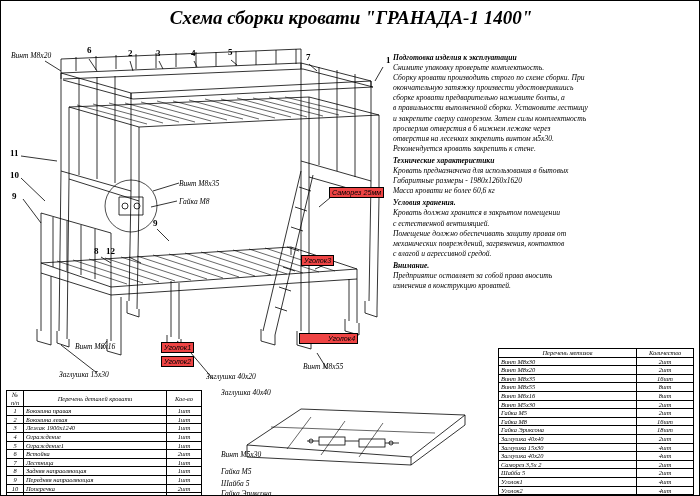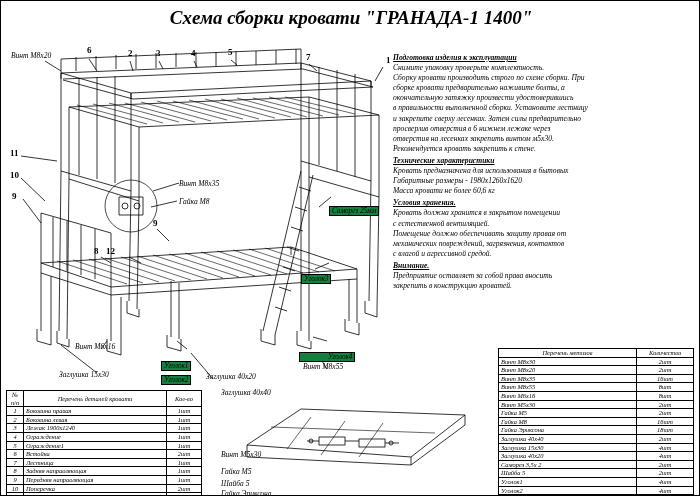--- a/index.html
+++ b/index.html
@@ -41,49 +41,47 @@
     width: 300px;
     font-size: 7.6px;
     line-height: 9.1px;
     font-family: "Liberation Serif", serif;
     font-style: italic;
   }
   .textcol p { margin: 0 0 1px 0; }
   .textcol .hd {
     font-weight: bold;
     font-style: italic;
-    text-decoration: underline;
   }
   .textcol .blk { margin-bottom: 3px; }
 
   
   .lbl {
     position: absolute;
     font-family: "Liberation Serif", serif;
     font-style: italic;
     font-size: 7.5px;
     white-space: nowrap;
   }
   .num {
     position: absolute;
     font-family: "Liberation Serif", serif;
     font-size: 9px;
     font-weight: bold;
     white-space: nowrap;
   }
   .callout {
     position: absolute;
-    font-family: Liberation Serif, serif;
+    font-family: Liberation Sans, sans-serif;
     font-style: italic;
     font-size: 7.2px;
     white-space: nowrap;
     border: 1px solid #000;
     padding: 0px 2px;
-    background: #15803d;
-    margin-top: 19px;
+    background: #ef4444;
   }
   
   table {
     border-collapse: collapse;
     font-family: "Liberation Serif", serif;
     font-style: italic;
   }
   table td, table th {
     border: 1px solid #000;
     padding: 0px 2px;
@@ -233,24 +231,24 @@
       <circle cx="70" cy="42" r="2"></circle>
       <circle cx="150" cy="44" r="2"></circle>
     </g>
   </svg>
 
   <div class="textcol">
     <div class="blk">
       <p class="hd">Подготовка изделия к эксплуатации</p>
       <p>Снимите упаковку проверьте комплектность.</p>
       <p>Сборку кровати производить строго по схеме сборки. При</p>
+      <p>окончательную затяжку произвести удостоверившись</p>
       <p>сборке кровати предварительно наживите болты, а</p>
-      <p>окончательную затяжку произвести удостоверившись</p>
       <p>в правильности выполненной сборки. Установите лестницу</p>
-      <p>и закрепите сверху лесенках. Затем силы предварительно</p>
+      <p>и закрепите сверху саморезом. Затем силы комплектность</p>
       <p>просверлив отверстия в 6 нижнем лежаке через</p>
       <p>отверстия на лесенках закрепить винтом м5х30.</p>
       <p>Рекомендуется кровать закрепить к стене.</p>
     </div>
     <div class="blk">
       <p class="hd">Технические характеристики</p>
       <p>Кровать предназначена для использования в бытовых</p>
       <p>Габаритные размеры - 1980х1260х1620</p>
       <p>Масса кровати не более 60,6 кг</p>
     </div>
@@ -258,21 +256,21 @@
       <p class="hd">Условия хранения.</p>
       <p>Кровать должна хранится в закрытом помещении</p>
       <p>с естественной вентиляцией.</p>
       <p>Помещение должно обеспечивать защиту правая от</p>
       <p>механических повреждений, загрязнения, контактов</p>
       <p>с влагой и агрессивной средой.</p>
     </div>
     <div class="blk">
       <p class="hd">Внимание.</p>
       <p>Предприятие оставляет за собой права вносить</p>
-      <p>закрепить в конструкцию кроватей.</p>
+      <p>изменения в конструкцию кроватей.</p>
     </div>
   </div>
 
   <div class="lbl" style="left:10px;top:50px;">Винт М8х20</div>
   <div class="lbl" style="left:178px;top:178px;">Винт М8х35</div>
   <div class="lbl" style="left:178px;top:196px;">Гайка М8</div>
   <div class="callout" style="left:328px;top:186px;">Саморез 25мм</div>
   <div class="callout" style="left:300px;top:254px;">Уголок3</div>
   <div class="callout" style="left:298px;top:332px;padding-left:28px;">Уголок4</div>
   <div class="lbl" style="left:74px;top:341px;">Винт М6х16</div>

